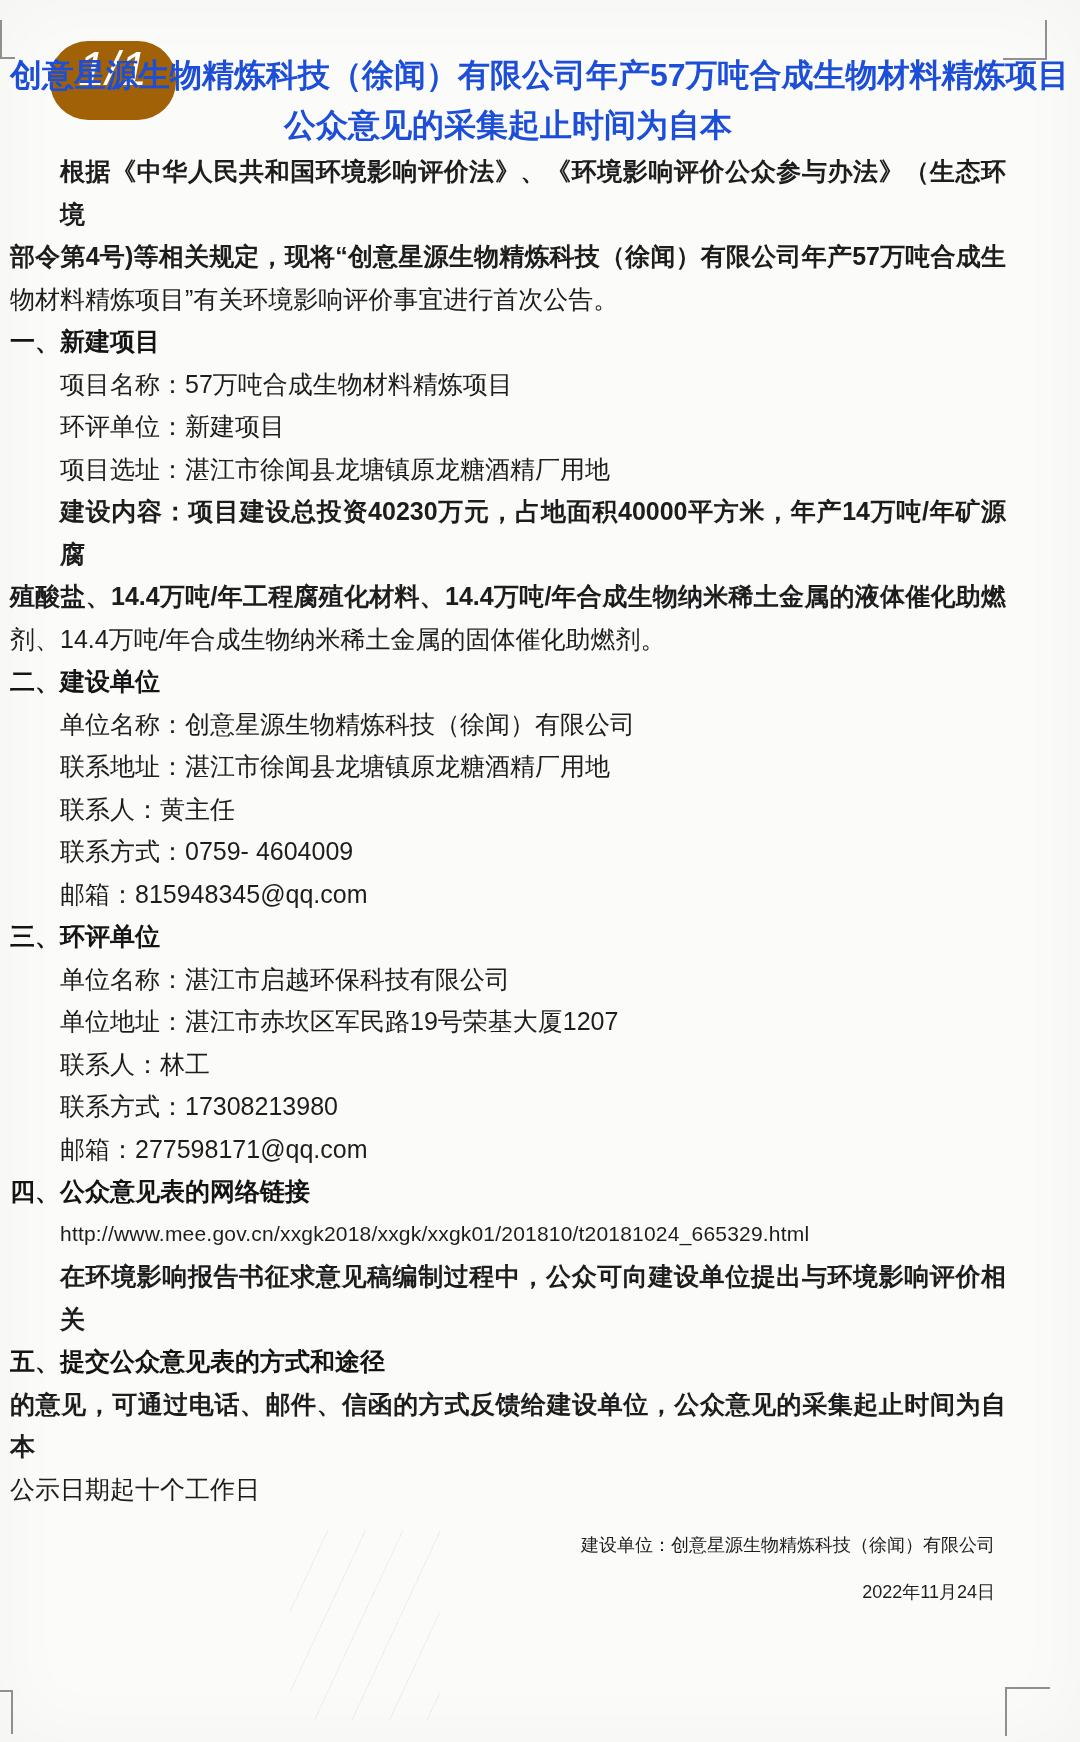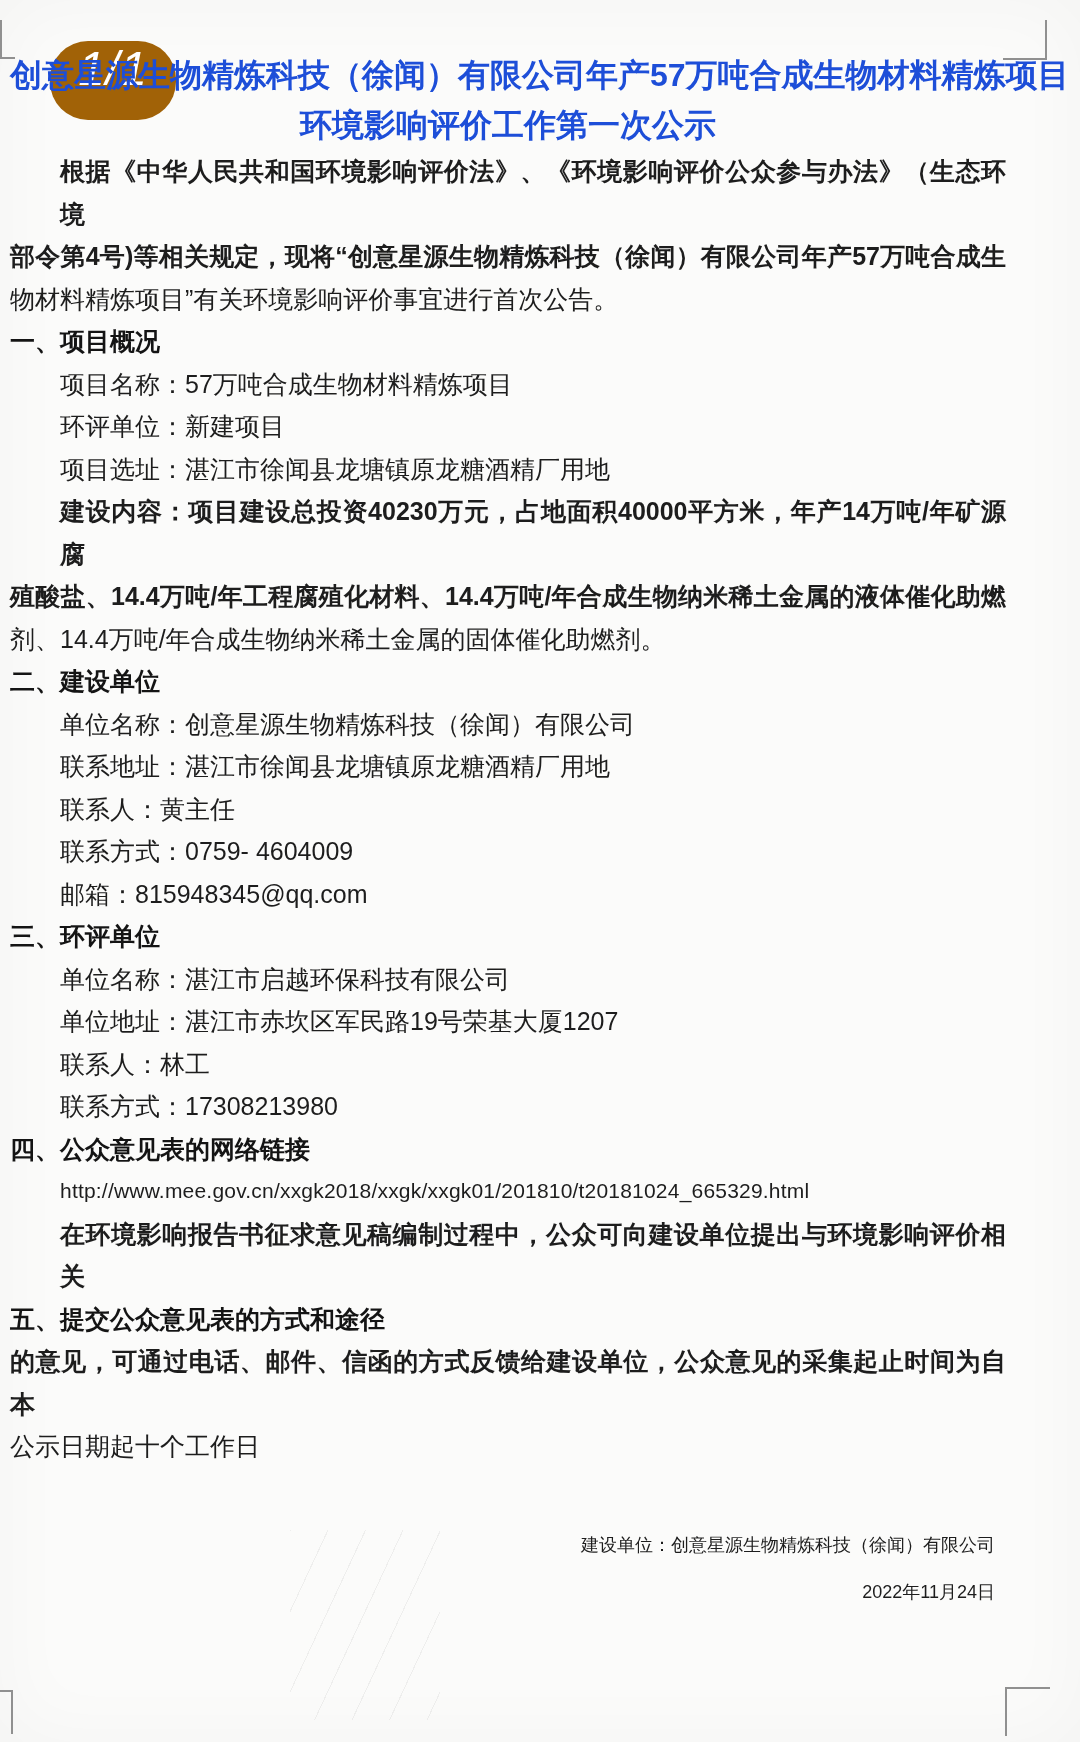--- a/index.html
+++ b/index.html
@@ -88,46 +88,47 @@
 
   <div class="streaks"></div>
 
   <div class="badge">
     <span>1/1</span>
   </div>
 
   <div class="content">
 
     <div class="title">创意星源生物精炼科技（徐闻）有限公司年产57万吨合成生物材料精炼项目</div>
-    <div class="title">环境影响评价工作第一次公示</div>
+    <div class="title">公众意见的采集起止时间为自本</div>
 
     <div class="line indent fill">根据《中华人民共和国环境影响评价法》、《环境影响评价公众参与办法》（生态环境</div>
     <div class="line fill">部令第4号)等相关规定，现将“创意星源生物精炼科技（徐闻）有限公司年产57万吨合成生</div>
     <div class="line">物材料精炼项目”有关环境影响评价事宜进行首次公告。</div>
 
-    <div class="line heading">一、项目概况</div>
+    <div class="line heading">一、新建项目</div>
     <div class="line indent">项目名称：57万吨合成生物材料精炼项目</div>
     <div class="line indent">环评单位：新建项目</div>
     <div class="line indent">项目选址：湛江市徐闻县龙塘镇原龙糖酒精厂用地</div>
     <div class="line indent fill">建设内容：项目建设总投资40230万元，占地面积40000平方米，年产14万吨/年矿源腐</div>
     <div class="line fill">殖酸盐、14.4万吨/年工程腐殖化材料、14.4万吨/年合成生物纳米稀土金属的液体催化助燃</div>
     <div class="line">剂、14.4万吨/年合成生物纳米稀土金属的固体催化助燃剂。</div>
 
     <div class="line heading">二、建设单位</div>
     <div class="line indent">单位名称：创意星源生物精炼科技（徐闻）有限公司</div>
     <div class="line indent">联系地址：湛江市徐闻县龙塘镇原龙糖酒精厂用地</div>
     <div class="line indent">联系人：黄主任</div>
     <div class="line indent">联系方式：0759- 4604009</div>
     <div class="line indent">邮箱：815948345@qq.com</div>
 
     <div class="line heading">三、环评单位</div>
     <div class="line indent">单位名称：湛江市启越环保科技有限公司</div>
     <div class="line indent">单位地址：湛江市赤坎区军民路19号荣基大厦1207</div>
     <div class="line indent">联系人：林工</div>
     <div class="line indent">联系方式：17308213980</div>
+    <div class="line indent">邮箱：277598171@qq.com</div>
 
     <div class="line heading">四、公众意见表的网络链接</div>
     <div class="line indent url">http://www.mee.gov.cn/xxgk2018/xxgk/xxgk01/201810/t20181024_665329.html</div>
 
     <div class="line indent fill">在环境影响报告书征求意见稿编制过程中，公众可向建设单位提出与环境影响评价相关</div>
     <div class="line heading">五、提交公众意见表的方式和途径</div>
     <div class="line fill">的意见，可通过电话、邮件、信函的方式反馈给建设单位，公众意见的采集起止时间为自本</div>
     <div class="line">公示日期起十个工作日</div>
 
   </div>

